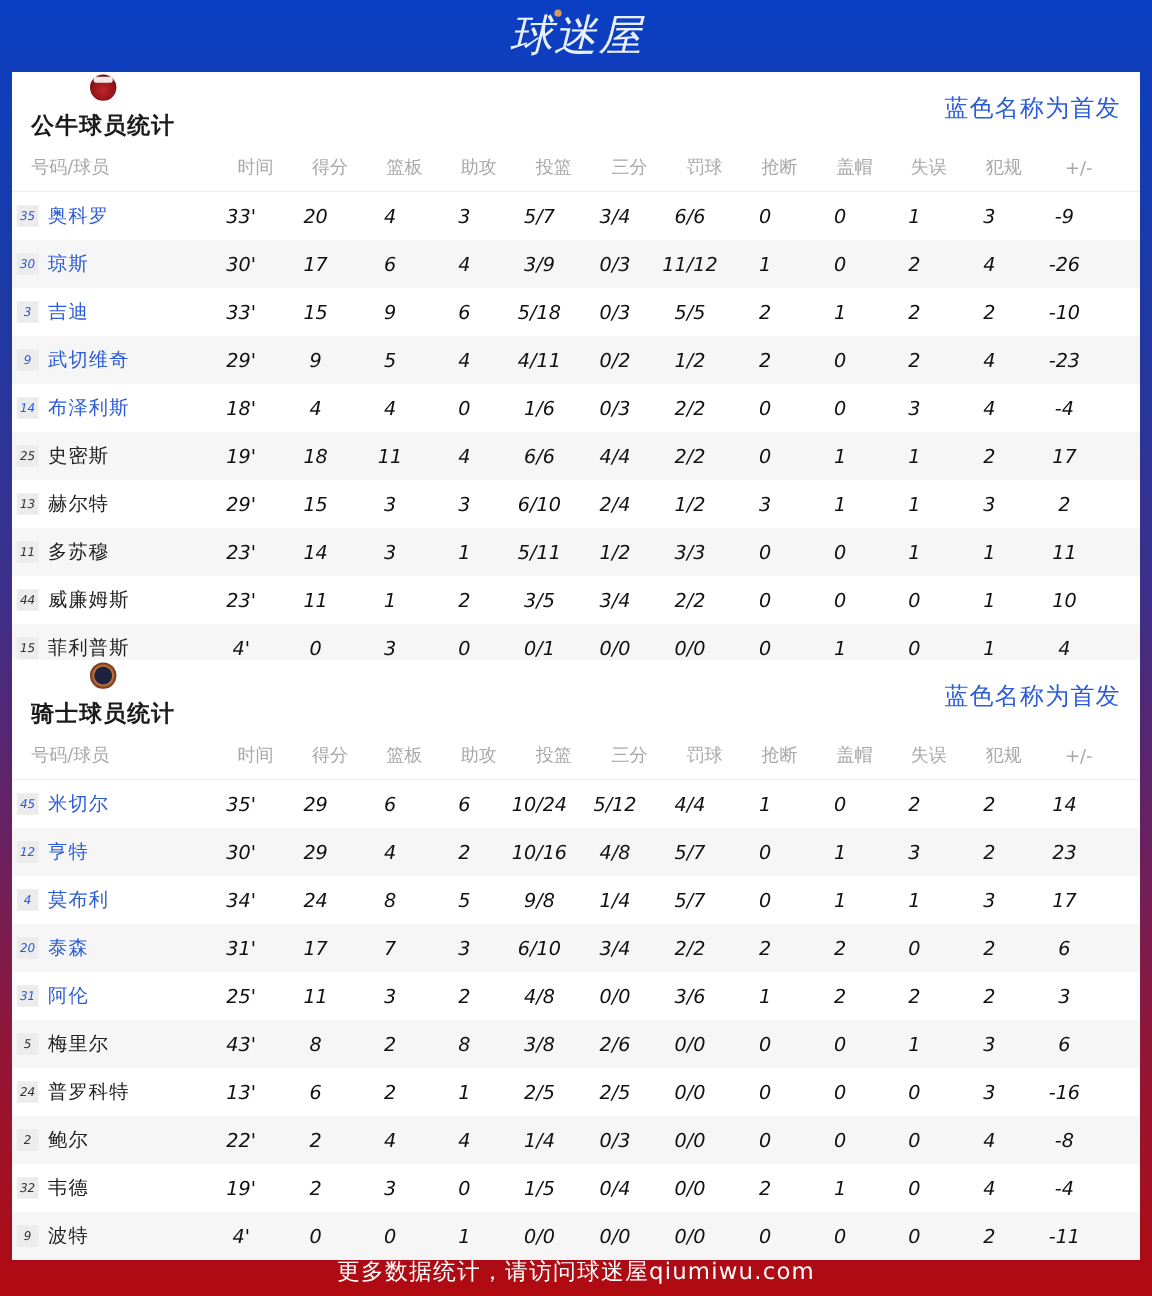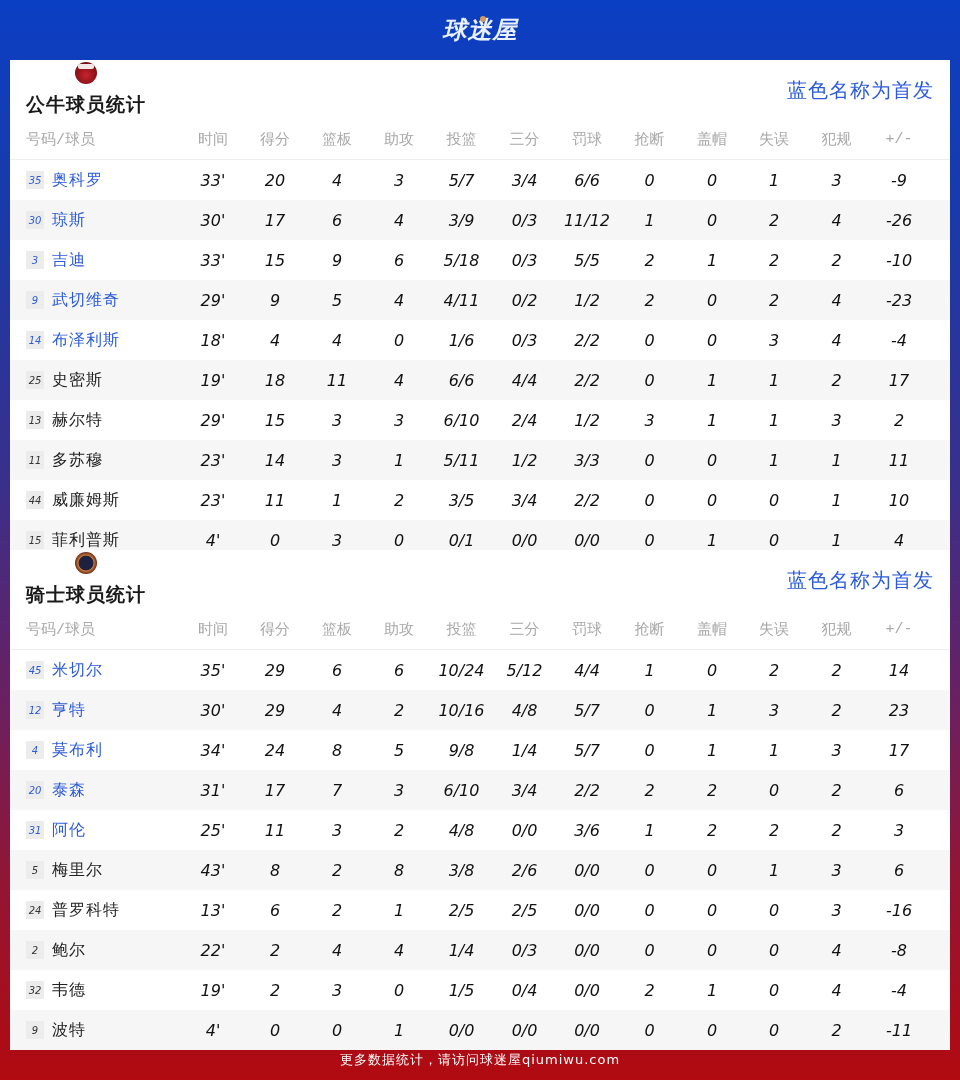--- a/index.html
+++ b/index.html
@@ -6,21 +6,21 @@
   html, body { width: 960px; height: 1080px; overflow: hidden; }
   body {
     font-family: "DejaVu Sans", "Liberation Sans", sans-serif;
     background: linear-gradient(180deg, #0b3fc4 0%, #1a3aa8 20%, #3a2f8a 45%, #6a2060 65%, #941534 82%, #b10a10 100%);
     position: relative;
   }
   .topbar {
     height: 60px; display: flex; align-items: center; justify-content: center;
   }
   .logo {
-    color: #e9f0ff; font-size: 24px; font-weight: bold; font-style: italic; letter-spacing: 1px;
+    color: #e9f0ff; font-size: 36px; font-weight: normal; font-style: italic; letter-spacing: 1px;
     position: relative;
   }
   .logo .dot {
     position: absolute; width: 6px; height: 6px; border-radius: 50%; background: #d89a5a;
     top: 2px; left: 37px;
   }
   .card {
     position: absolute; left: 10px; width: 940px; background: #ffffff;
   }
   #card-bulls { top: 60px; height: 490px; }
@@ -40,41 +40,41 @@
   .logo-bulls::before {
     content: ""; position: absolute; left: 3px; top: 2px; width: 16px; height: 5px;
     background: #f3e7e7; border-radius: 2px;
   }
   .logo-cavs {
     width: 22px; height: 22px; border-radius: 50%;
     background: radial-gradient(circle at 50% 50%, #1d2240 0%, #1d2240 45%, #c4783a 50%, #6b2a17 70%, #2a1208 100%);
   }
   .thead {
     display: grid; height: 40px; align-items: center; border-bottom: 1px solid #eeeeee;
-    margin: 0 0 0 0; padding: 0 0 0 16px; font-family: Liberation Mono, monospace;
+    margin: 0 0 0 0; padding: 0 0 0 16px;
   }
   .grid-cols { grid-template-columns: 156px 62px 62px 62px 62px 63px 63px 62px 63px 62px 62px 63px 62px; }
   .thead span { font-size: 15px; color: #a8a8a8; text-align: center; }
   .thead span.first { text-align: left; }
-  .row { display: grid; height: 40px; align-items: center; padding-left: 16px; }
+  .row { display: grid; height: 40px; align-items: center; padding-left: 4px; }
   .row:nth-child(even) { background: #f6f6f6; }
   .row .player { display: flex; align-items: center; gap: 8px; }
   .num {
     display: inline-flex; align-items: center; justify-content: center;
     width: 18px; height: 18px; background: #ececec; font-size: 10px; color: #333;
     font-style: italic;
   }
   .num.starter { color: #2c5bd9; }
   .pname { font-size: 16px; color: #222; letter-spacing: 1px; }
   .pname.starter { color: #2c5bd9; }
   .cell { text-align: center; font-size: 16px; color: #111; font-style: italic; }
   .footer {
     position: absolute; top: 1040px; left: 0; width: 960px; height: 40px;
     display: flex; align-items: center; justify-content: center;
-    color: #ffffff; font-size: 13px; letter-spacing: 1px;
+    color: #ffffff; font-size: 19px; letter-spacing: 1px;
   }
 </style>
 </head>
 <body>
 
 <div class="topbar">
   <div class="logo">
     <span>球迷屋</span>
     <span class="dot"></span>
   </div>

